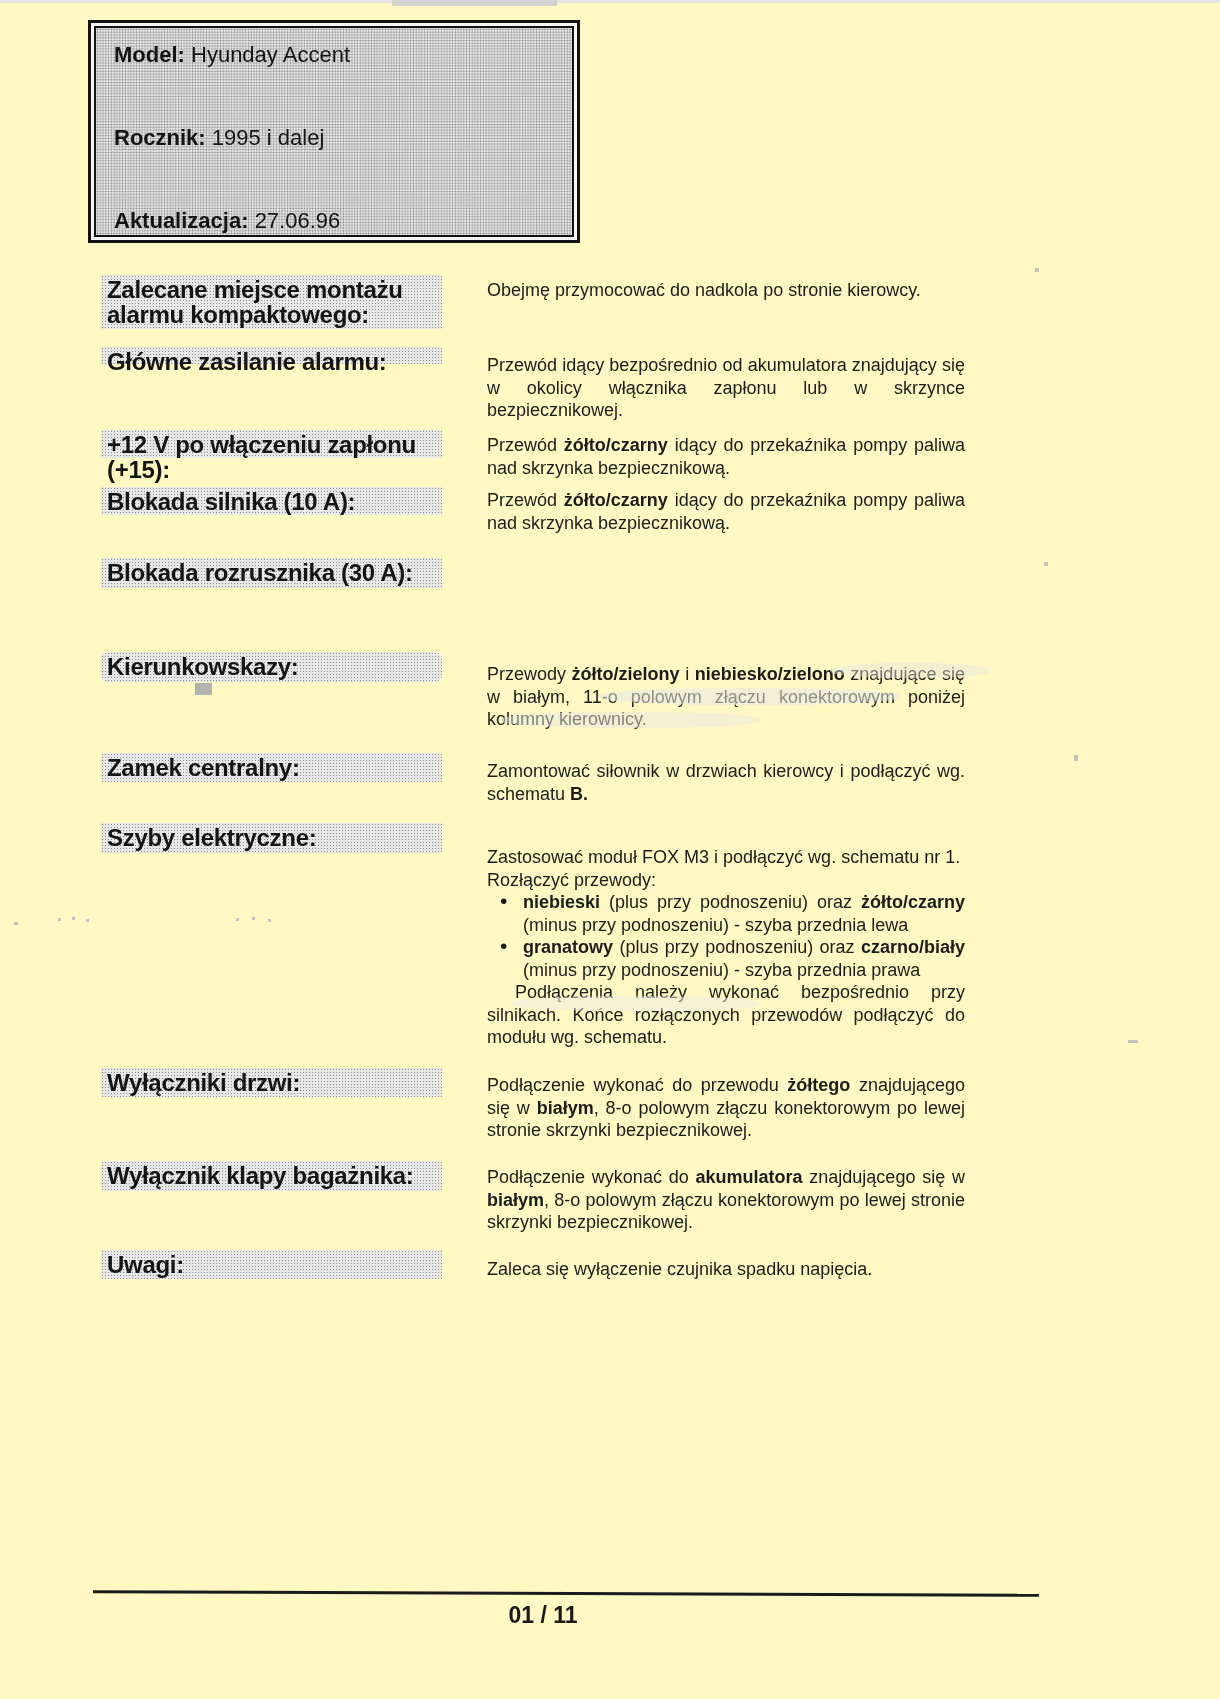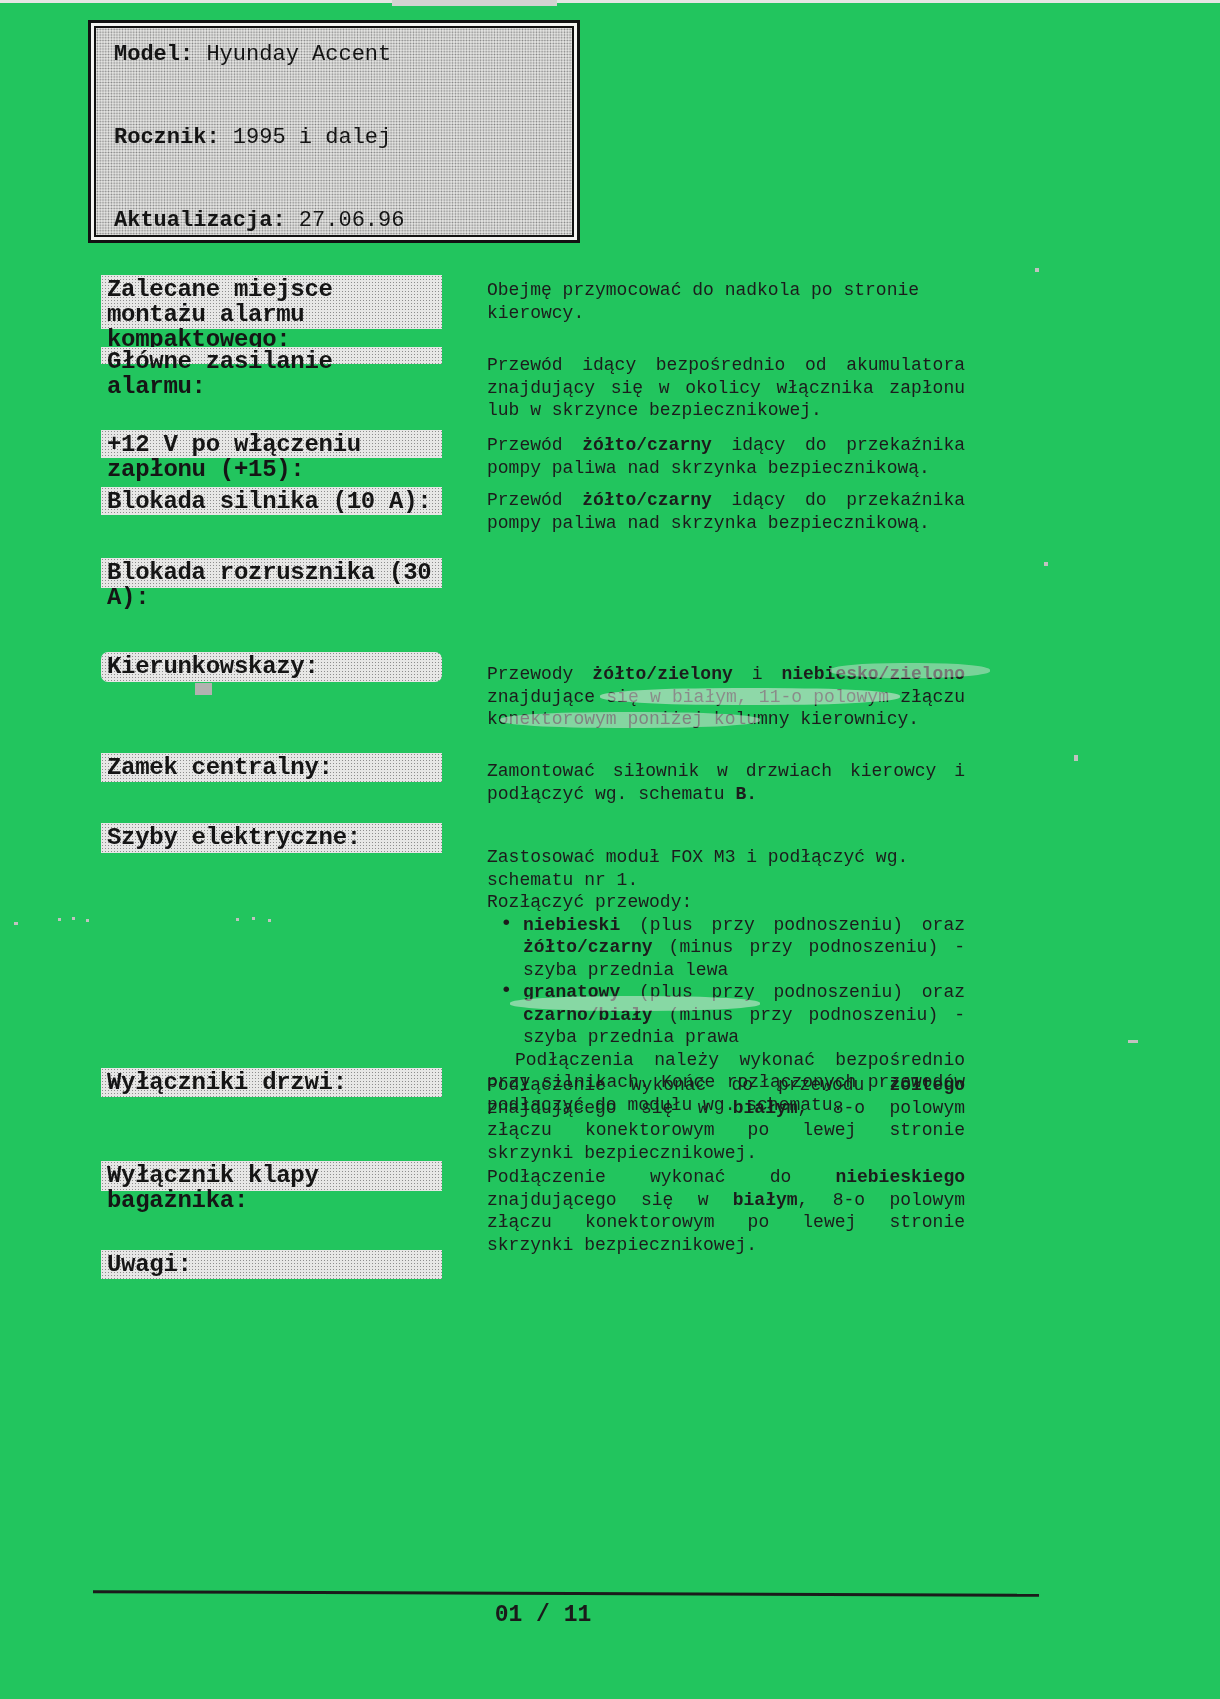--- a/index.html
+++ b/index.html
@@ -1,19 +1,19 @@
 <!DOCTYPE html>
 <html><head>
 <meta charset="utf-8">
 <style>
   html,body{margin:0;padding:0;background:#ffffff;}
   .page{
     position:relative; width:1220px; height:1699px; overflow:hidden;
-    background:#22c55e; color:#1a1a1a;
-    font-family:Liberation Mono, monospace;
+    background:#fef9c3; color:#1a1a1a;
+    font-family:Liberation Sans, sans-serif;
   }
   .halftone{
     background-color:#e7e7e6;
     background-image:radial-gradient(circle, #8d8d8d 0.7px, rgba(0,0,0,0) 0.9px);
     background-size:3px 3px;
   }
   
   .header-box{
     position:absolute; left:88px; top:20px; width:480px; height:211px;
     border:3px solid #121212; padding:3px; background:#f4f4f2;
@@ -106,21 +106,24 @@
     <p class="single"><span>Zastosować moduł FOX M3 i podłączyć wg. schematu nr 1.</span></p>
     <p class="single"><span>Rozłączyć przewody:</span></p>
     <p class="bullet"><b>niebieski</b><span> (plus przy podnoszeniu) oraz  </span><b>żółto/czarny</b><span> (minus przy podnoszeniu) - szyba przednia lewa</span></p>
     <p class="bullet"><b>granatowy</b><span> (plus przy podnoszeniu) oraz </span><b>czarno/biały</b><span> (minus przy podnoszeniu) - szyba przednia prawa</span></p>
     <p class="indent"><span>Podłączenia należy wykonać bezpośrednio przy silnikach. Końce rozłączonych przewodów podłączyć do modułu wg. schematu.</span></p>
   </div>
   <div class="text" style="top:1074px;">
     <p><span>Podłączenie wykonać do przewodu </span><b>żółtego</b><span> znajdującego się w </span><b>białym</b><span>, 8-o polowym złączu konektorowym po lewej stronie skrzynki bezpiecznikowej.</span></p>
   </div>
   <div class="text" style="top:1166px;">
-    <p><span>Podłączenie wykonać do </span><b>niebieskiego</b><span> znajdującego się w </span><b>białym</b><span>, 8-o polowym złączu konektorowym po lewej stronie skrzynki bezpiecznikowej.</span></p>
+    <p><span>Podłączenie wykonać do </span><b>akumulatora</b><span> znajdującego się w </span><b>białym</b><span>, 8-o polowym złączu konektorowym po lewej stronie skrzynki bezpiecznikowej.</span></p>
+  </div>
+  <div class="text" style="top:1258px;">
+    <p class="single"><span>Zaleca się wyłączenie czujnika spadku napięcia.</span></p>
   </div>
 
   <div class="gray-square"></div>
   <div class="smudge" style="left:600px;top:688px;width:300px;height:17px;background:rgba(232,232,230,0.55);"></div>
   <div class="smudge" style="left:500px;top:712px;width:260px;height:16px;background:rgba(230,230,228,0.5);"></div>
   <div class="smudge" style="left:830px;top:663px;width:160px;height:15px;background:rgba(228,228,226,0.45);"></div>
   <div class="smudge" style="left:510px;top:996px;width:250px;height:15px;background:rgba(235,235,233,0.5);"></div>
   <div class="mark" style="left:14px;top:922px;width:4px;height:3px;"></div>
   <div class="mark" style="left:58px;top:918px;width:3px;height:3px;"></div>
   <div class="mark" style="left:72px;top:917px;width:3px;height:3px;"></div>

